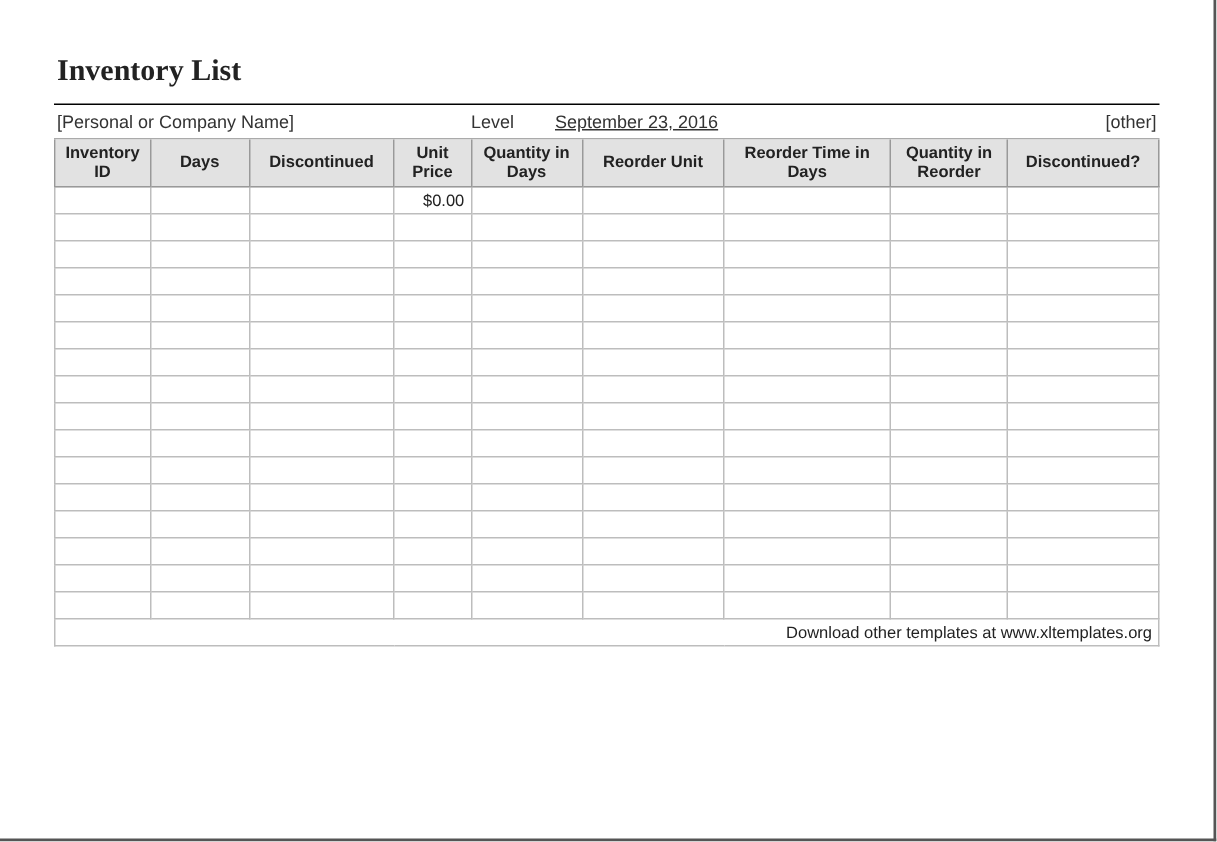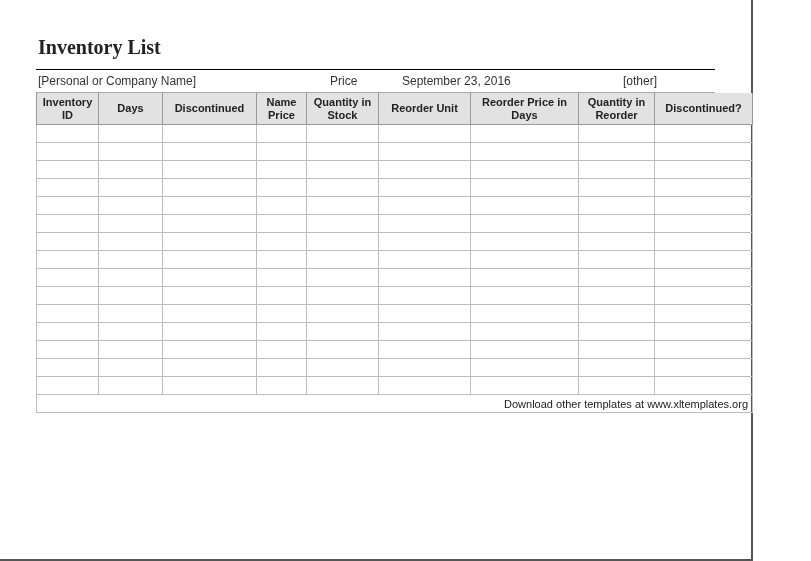--- a/index.html
+++ b/index.html
@@ -3,21 +3,21 @@
 <meta charset="utf-8">
 <style>
   * { box-sizing: border-box; }
   body {
     margin: 0;
     padding: 0;
     background: #fff;
     font-family: Arial, Helvetica, sans-serif;
   }
   .page {
-    width: 753px;
+    width: 811px;
     height: 561px;
     position: relative;
     background: #fff;
     border-right: 2px solid #555;
     border-bottom: 2px solid #555;
     padding: 36px 36px 0 36px;
   }
   .title {
     font-family: Georgia, 'Times New Roman', serif;
     font-size: 20px;
@@ -27,26 +27,25 @@
     padding-left: 2px;
   }
   .meta-row {
     display: flex;
     align-items: center;
     font-size: 12px;
     color: #333;
     border-top: 1px solid #000;
     border-bottom: 1px solid #aaa;
     padding: 4px 2px 4px 2px;
-    gap: 16px;
   }
   .meta-company { flex: 0 0 276px; }
   .meta-date-label { flex: 0 0 56px; }
-  .meta-date-value { flex: 1; }
-  .meta-other { flex: 0 0 90px; text-align: left; }
+  .meta-date-value { flex: 1; text-decoration: underline; }
+  .meta-other { flex: 0 0 90px; text-align: right; }
   table.grid {
     border-collapse: collapse;
     width: 100%;
     table-layout: fixed;
     font-size: 11px;
   }
   table.grid th {
     background: #e2e2e2;
     font-weight: bold;
     color: #222;
@@ -91,21 +90,21 @@
 </style>
 </head>
 <body>
 
 <div class="page">
 
   <div class="title">Inventory List</div>
 
   <div class="meta-row">
     <div class="meta-company">[Personal or Company Name]</div>
-    <div class="meta-date-label">Price</div>
+    <div class="meta-date-label">Level</div>
     <div class="meta-date-value">September 23, 2016</div>
     <div class="meta-other">[other]</div>
   </div>
 
   <table class="grid">
     <colgroup>
       <col class="c-id">
         <col class="c-name">
         <col class="c-desc">
         <col class="c-price">
@@ -113,29 +112,40 @@
         <col class="c-reorderlvl">
         <col class="c-reordertime">
       <col class="c-qtyreorder">
         <col class="c-disc">
     </colgroup>
     <thead>
       <tr>
         <th>Inventory ID</th>
         <th>Days</th>
         <th>Discontinued</th>
-        <th>Name Price</th>
-        <th>Quantity in Stock</th>
+        <th>Unit Price</th>
+        <th>Quantity in Days</th>
         <th>Reorder Unit</th>
-        <th>Reorder Price in Days</th>
+        <th>Reorder Time in Days</th>
         <th>Quantity in Reorder</th>
         <th>Discontinued?</th>
       </tr>
     </thead>
     <tbody id="tbody">
+        <tr>
+          <td></td>
+          <td></td>
+          <td></td>
+          <td>$0.00</td>
+          <td></td>
+          <td></td>
+          <td></td>
+          <td></td>
+          <td></td>
+        </tr>
         <tr>
           <td></td>
           <td></td>
           <td></td>
           <td></td>
           <td></td>
           <td></td>
           <td></td>
           <td></td>
           <td></td>

